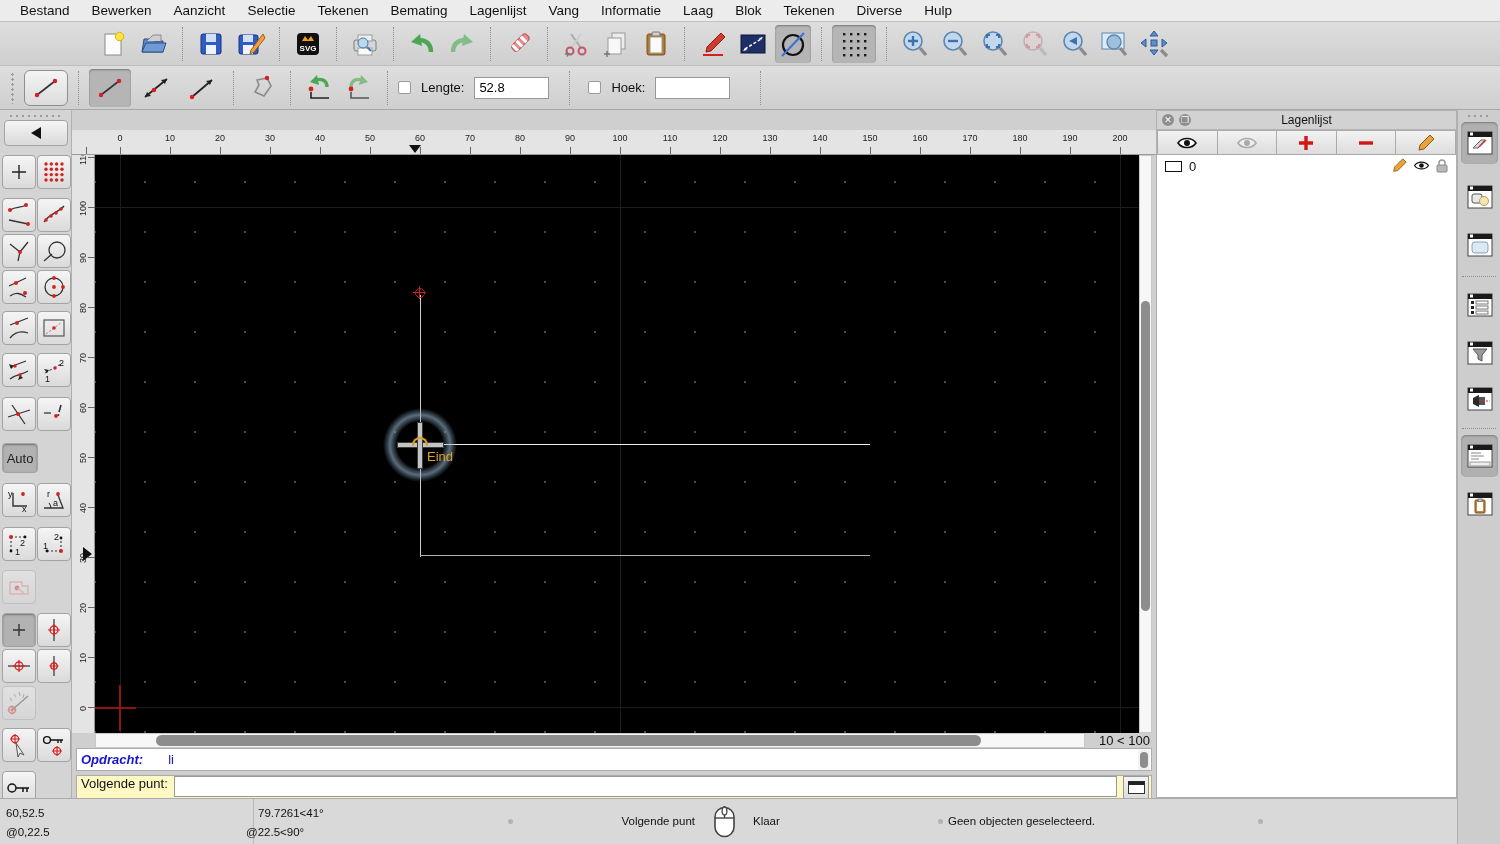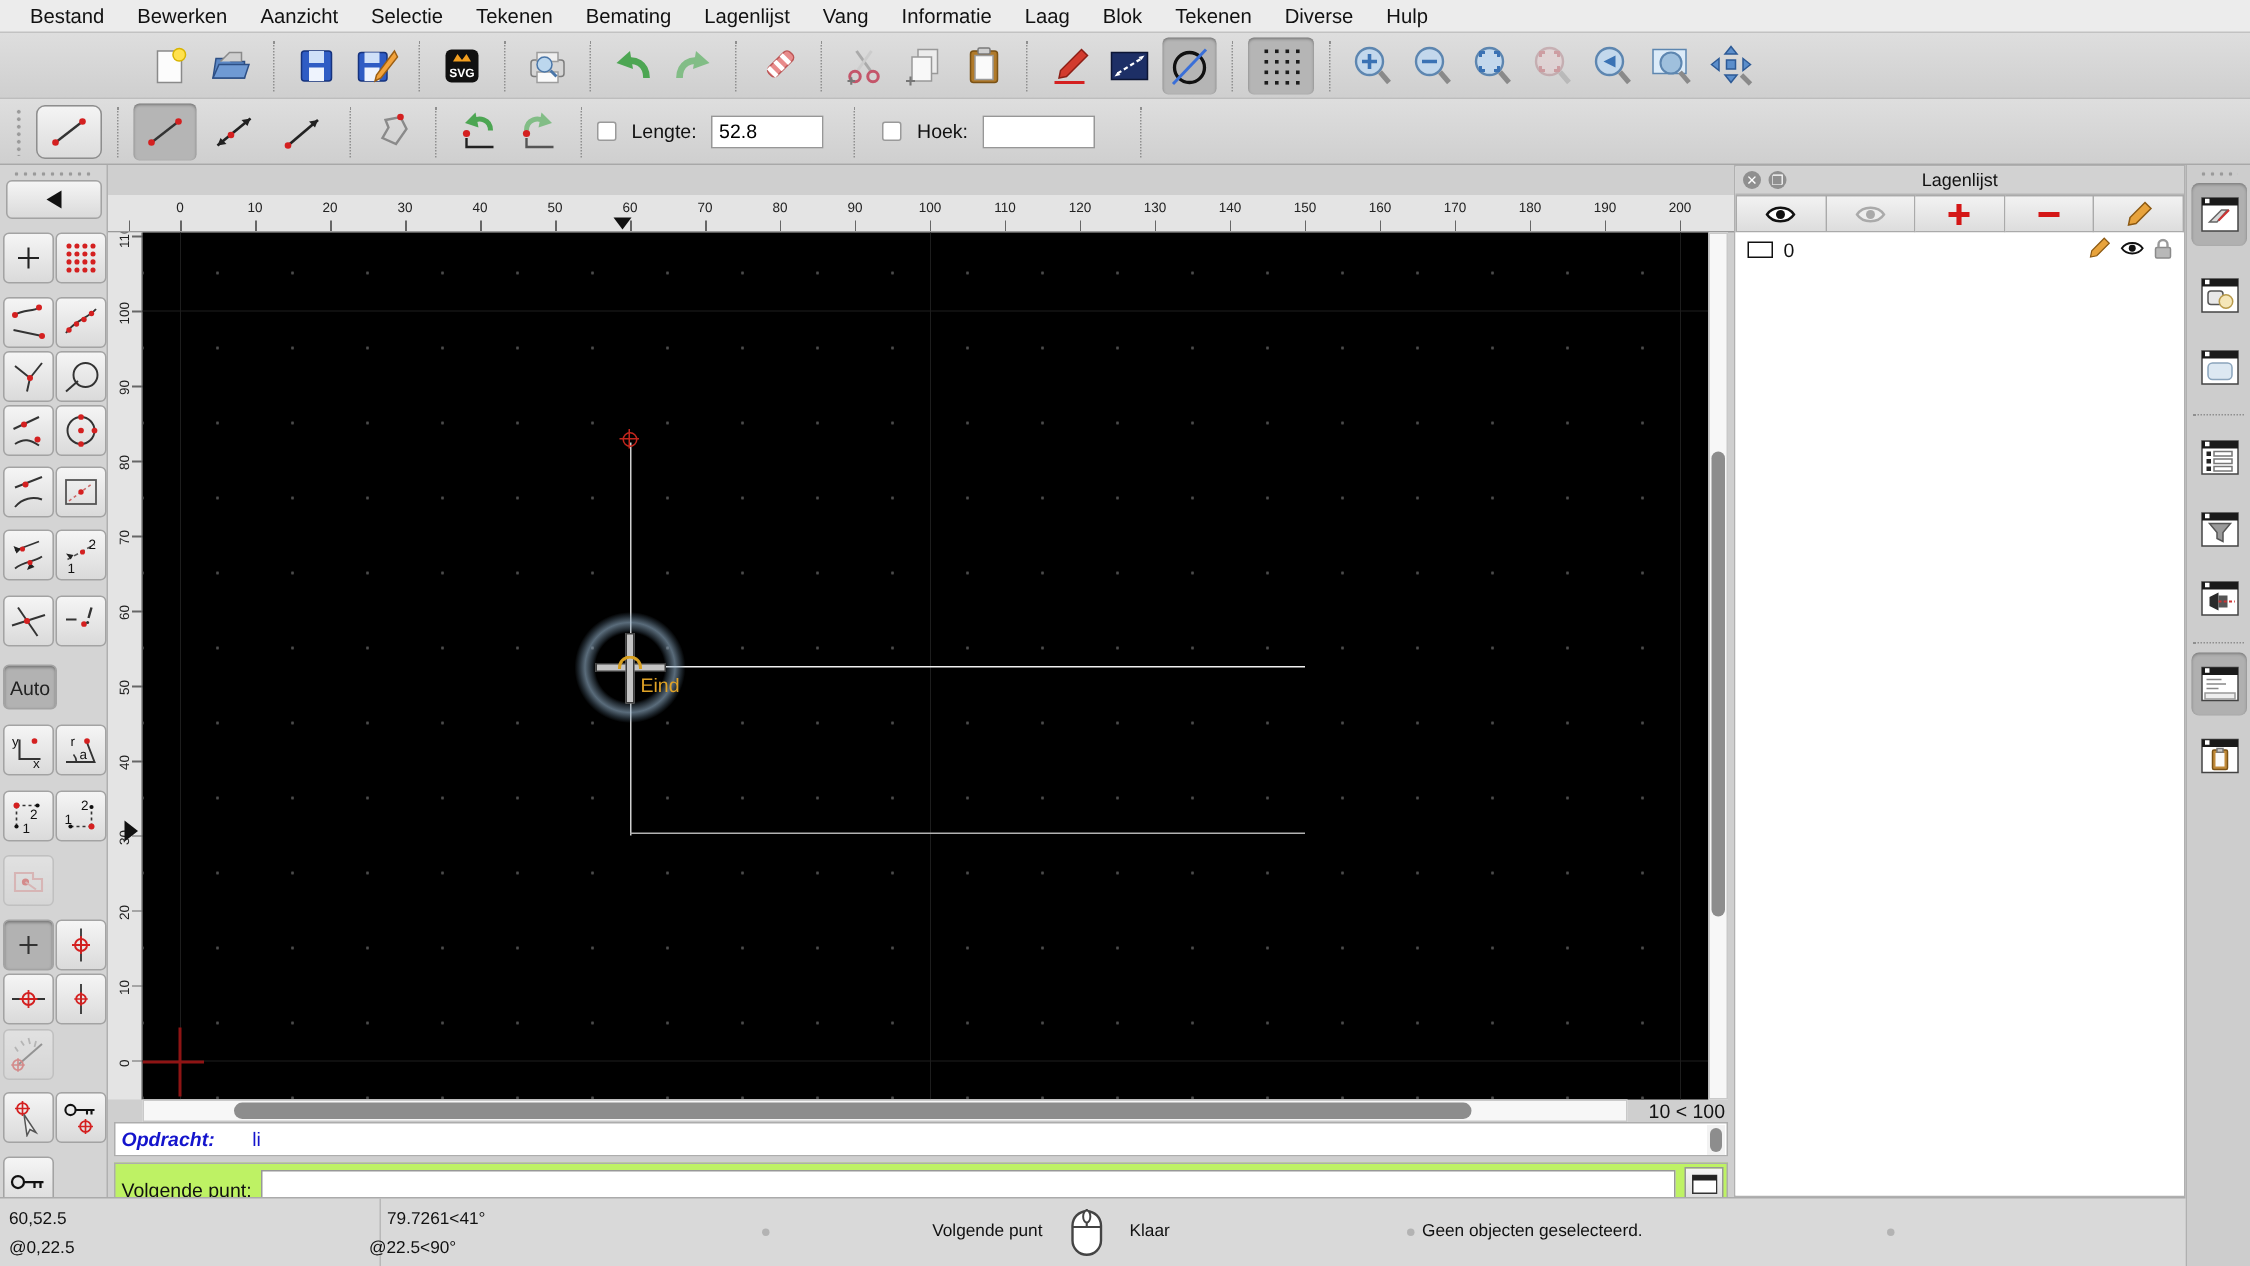--- a/index.html
+++ b/index.html
@@ -107,22 +107,22 @@
   #hscroll .thumb{position:absolute;left:60px;top:1px;width:825px;height:11px;background:#8d8d8d;border-radius:6px;}
   #zoom-ind{position:absolute;left:1013px;top:623px;width:67px;height:15px;font-size:13px;
             text-align:right;padding-right:2px;line-height:15px;}
 
   #cmd1{position:absolute;left:4px;top:638px;width:1076px;height:23px;background:#fff;
         border:1px solid #adadad;font-size:13px;display:flex;align-items:center;padding-left:4px;}
   #cmd-prompt{color:#1414cc;font-style:italic;font-weight:bold;}
   #cmd-value{color:#1414cc;margin-left:5px;padding-left:20px;}
   #cmd1-scroll{position:absolute;right:1px;top:1px;width:12px;height:20px;background:#f2f2f2;}
   #cmd1-scroll .thumb{position:absolute;left:2px;top:2px;width:8px;height:16px;background:#8d8d8d;border-radius:4px;}
-  #cmd2{position:absolute;left:4px;top:665px;width:1076px;height:27px;background:#bef264;
-        border:1px solid #adadad;display:flex;align-items:flex-end;font-size:13px;padding:0 2px 0 4px;}
+  #cmd2{position:absolute;left:4px;top:665px;width:1076px;height:27px;background:#fef9c3;
+        border:1px solid #adadad;display:flex;align-items:flex-start;font-size:13px;padding:0 2px 0 4px;}
   #next-input{flex:1;height:21px;border:1px solid #989898;background:#fff;margin:0 6px;
         font-family:"Liberation Sans",sans-serif;font-size:13px;padding:0 4px;}
   #cmd2-btn{width:26px;height:23px;border:1px solid #989898;background:linear-gradient(#f5f5f5,#ddd);
         display:flex;align-items:center;justify-content:center;}
 
   
   #layers-panel{position:absolute;left:1156px;top:110px;width:301px;height:688px;background:#fefefe;
         border:1px solid #b0b0b0;}
   #lp-titlebar{position:absolute;left:0;top:0;width:100%;height:19px;background:#d2d2d2;
         border-bottom:1px solid #b5b5b5;font-size:12px;display:flex;align-items:center;}

